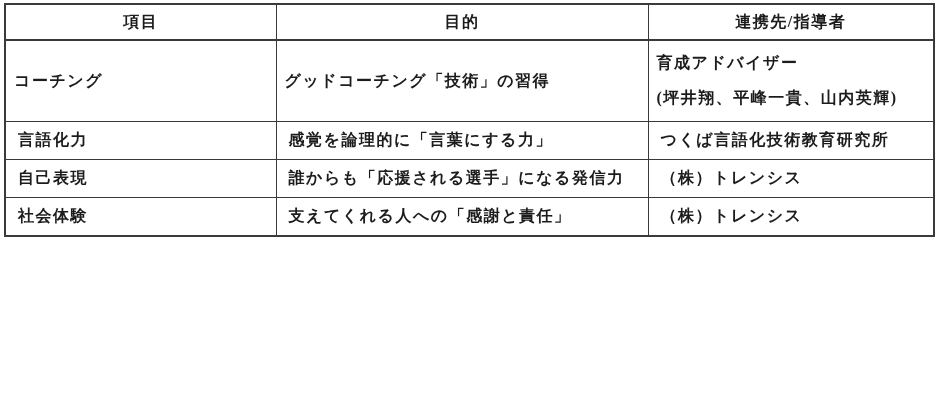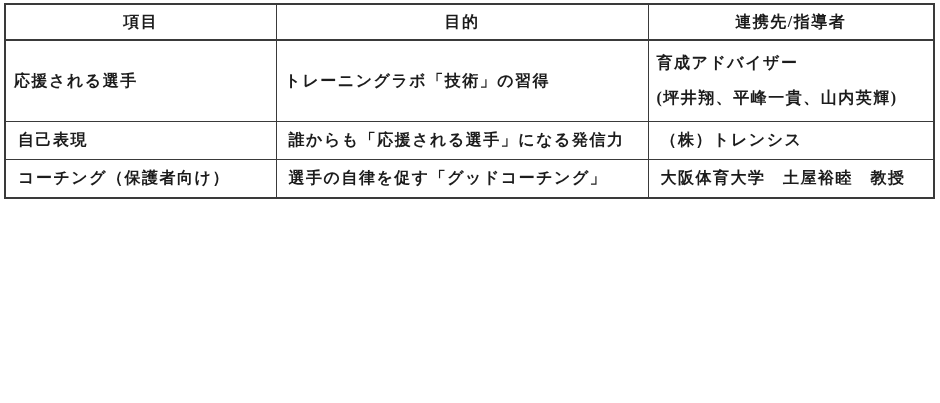--- a/index.html
+++ b/index.html
@@ -59,31 +59,36 @@
   </colgroup>
   <thead>
     <tr>
       <th>項目</th>
       <th>目的</th>
       <th>連携先/指導者</th>
     </tr>
   </thead>
   <tbody>
     <tr class="row-tall">
-      <td>応援される選手</td>
-      <td>トレーニングラボ「技術」の習得</td>
+      <td>コーチング</td>
+      <td>グッドコーチング「技術」の習得</td>
       <td class="partner-multiline">
         <div class="line1">育成アドバイザー</div>
         <div class="line2">(坪井翔、平峰一貴、山内英輝)</div>
       </td>
+    </tr>
+    <tr class="row-std">
+      <td>言語化力</td>
+      <td>感覚を論理的に「言葉にする力」</td>
+      <td>つくば言語化技術教育研究所</td>
     </tr>
     <tr class="row-std">
       <td>自己表現</td>
       <td>誰からも「応援される選手」になる発信力</td>
       <td>（株）トレンシス</td>
     </tr>
     <tr class="row-std">
-      <td>コーチング（保護者向け）</td>
-      <td>選手の自律を促す「グッドコーチング」</td>
-      <td>大阪体育大学　土屋裕睦　教授</td>
+      <td>社会体験</td>
+      <td>支えてくれる人への「感謝と責任」</td>
+      <td>（株）トレンシス</td>
     </tr>
   </tbody>
 </table>
 
 </body></html>

